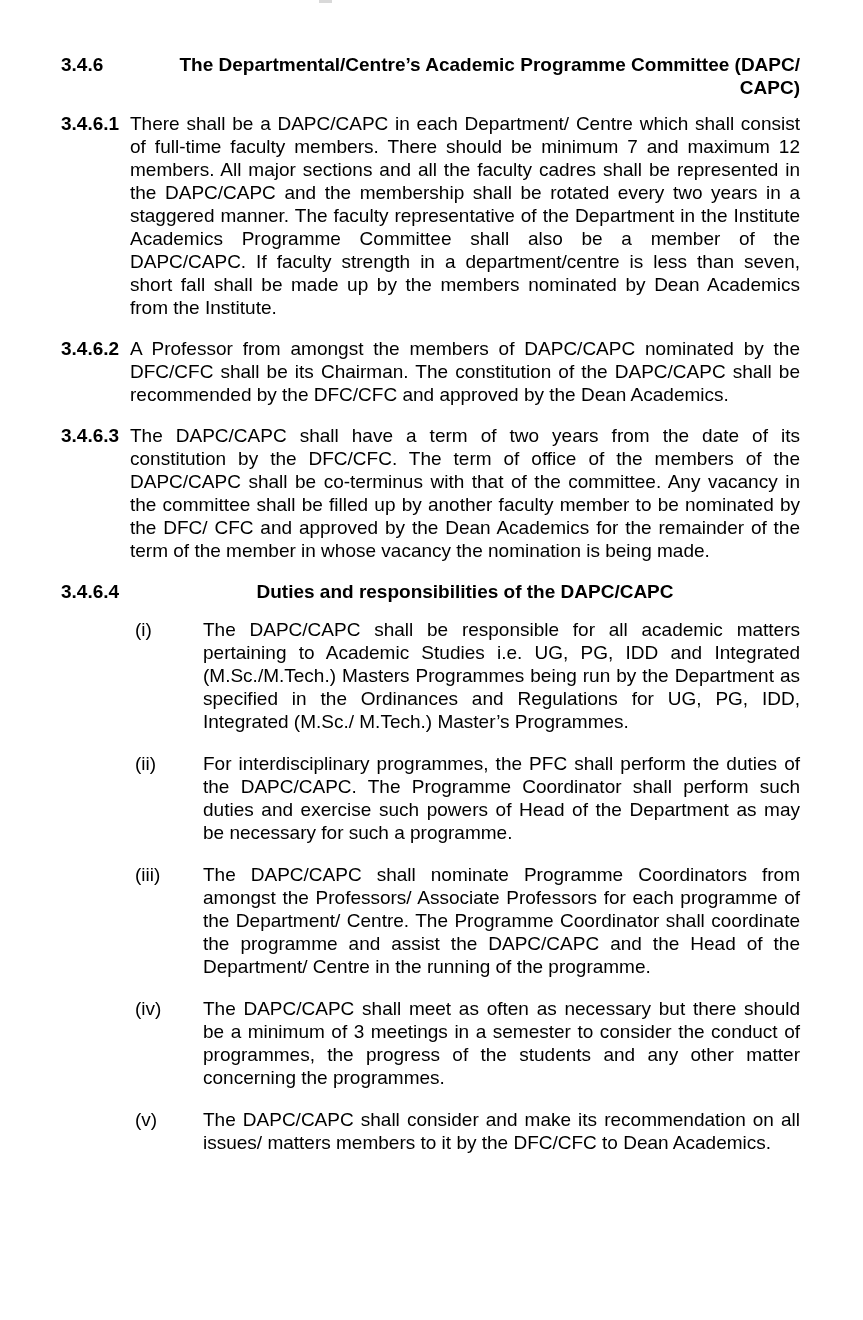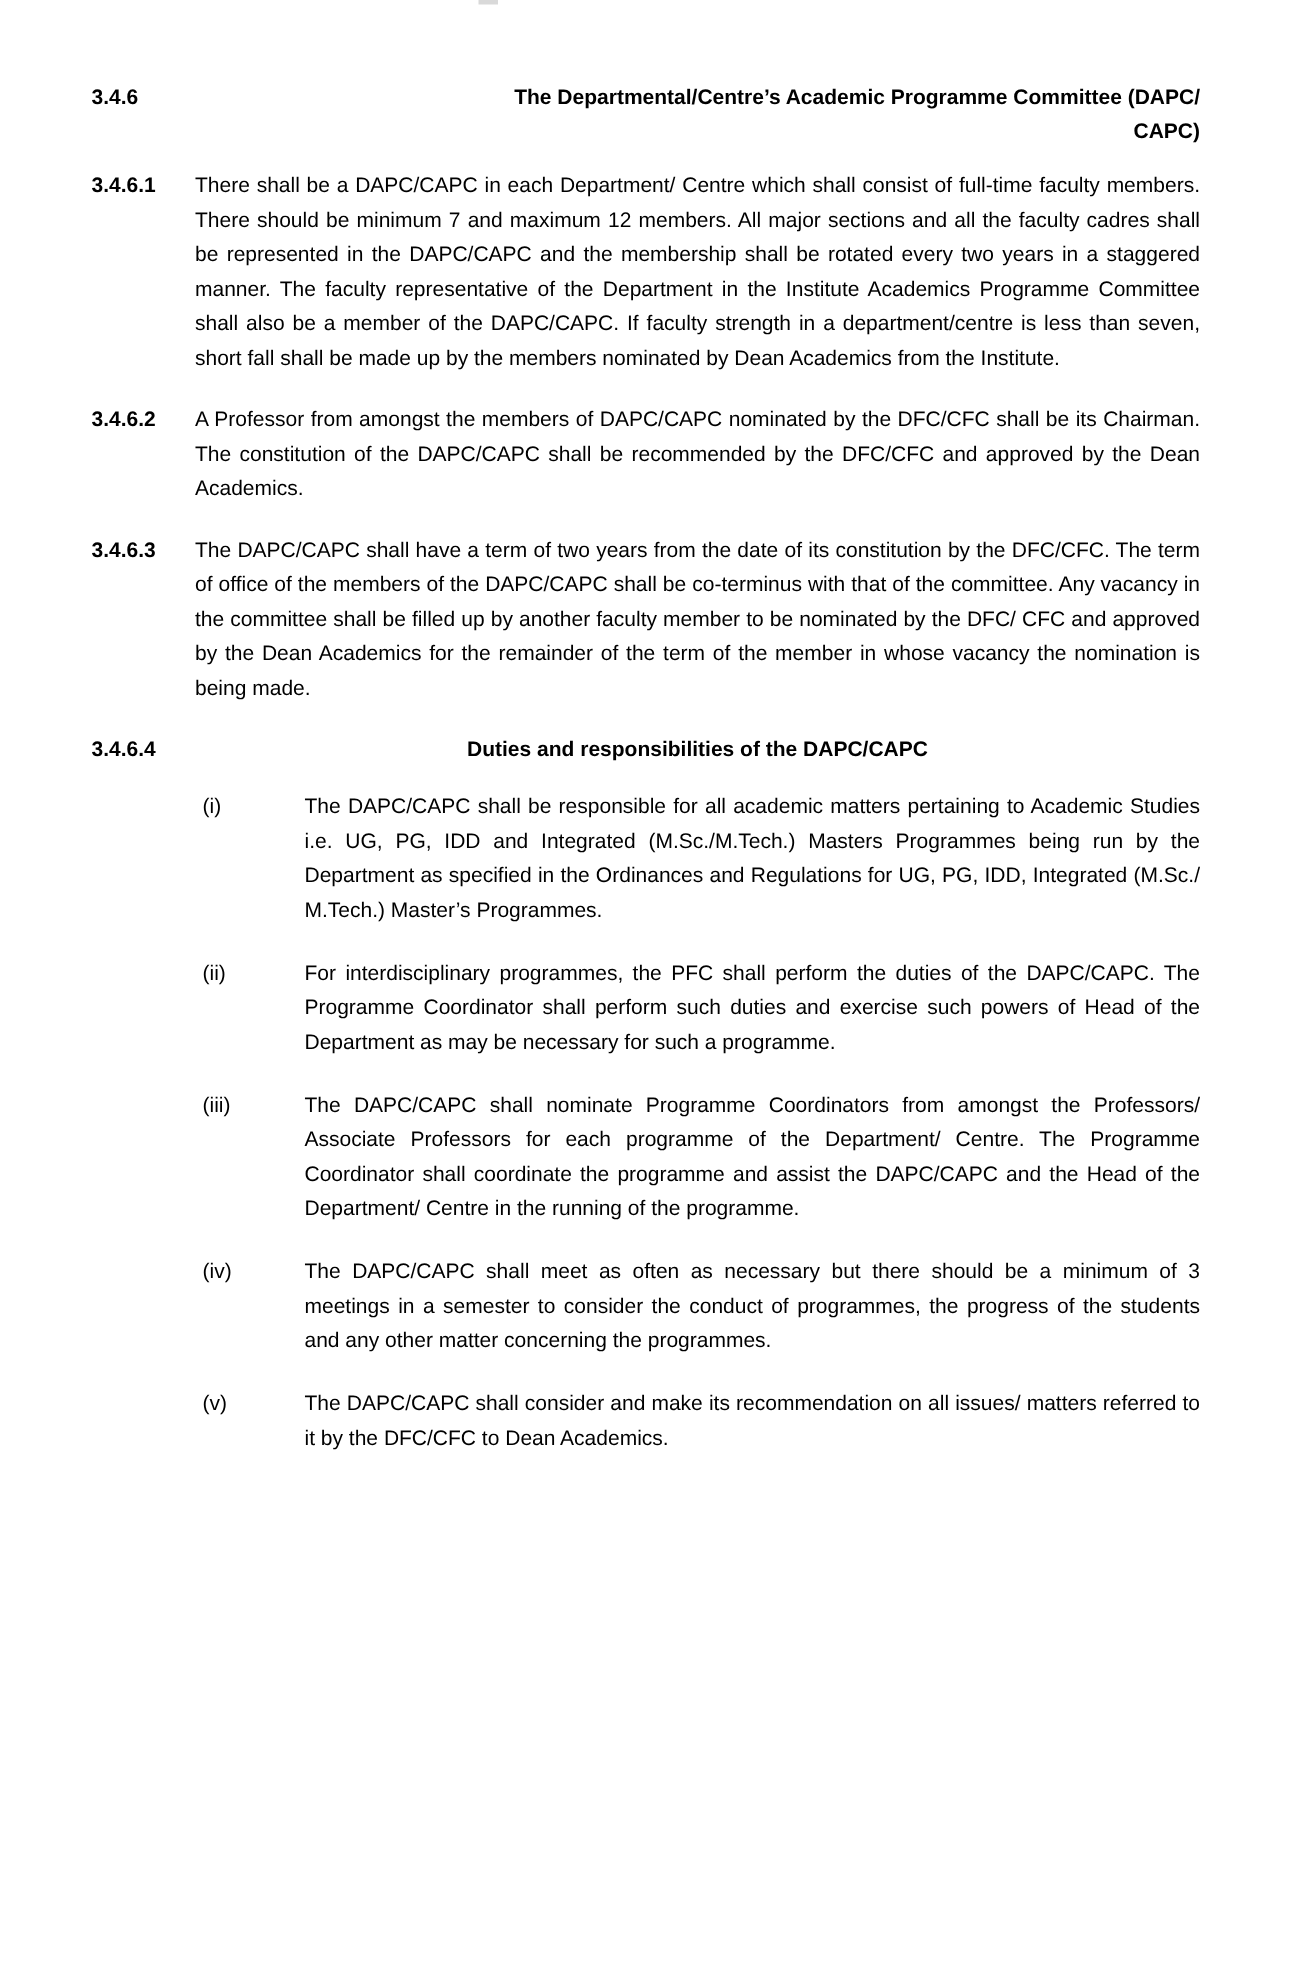--- a/index.html
+++ b/index.html
@@ -22,21 +22,21 @@
     top: 0;
     width: 13px;
     height: 3px;
     background: #d9d9d9;
   }
   .content {
     position: absolute;
     left: 61px;
     top: 53px;
     width: 739px;
-    font-size: 14px;
+    font-size: 19px;
     line-height: 23px;
   }
   .row {
     display: flex;
     align-items: flex-start;
   }
   .num-col {
     flex: none;
     width: 69px;
     font-weight: bold;
@@ -126,18 +126,18 @@
       <div class="text-col">The DAPC/CAPC shall nominate Programme Coordinators from amongst the Professors/ Associate Professors for each programme of the Department/ Centre. The Programme Coordinator shall coordinate the programme and assist the DAPC/CAPC and the Head of the Department/ Centre in the running of the programme.</div>
     </div>
 
     <div class="row duty">
       <div class="marker-col">(iv)</div>
       <div class="text-col">The DAPC/CAPC shall meet as often as necessary but there should be a minimum of 3 meetings in a semester to consider the conduct of programmes, the progress of the students and any other matter concerning the programmes.</div>
     </div>
 
     <div class="row duty">
       <div class="marker-col">(v)</div>
-      <div class="text-col">The DAPC/CAPC shall consider and make its recommendation on all issues/ matters referred to it by the DFC/CFC to Dean Academics.</div>
+      <div class="text-col">The DAPC/CAPC shall consider and make its recommendation on all issues/ matters members to it by the DFC/CFC to Dean Academics.</div>
     </div>
 
 
   </div>
 </div>
 
 </body></html>

